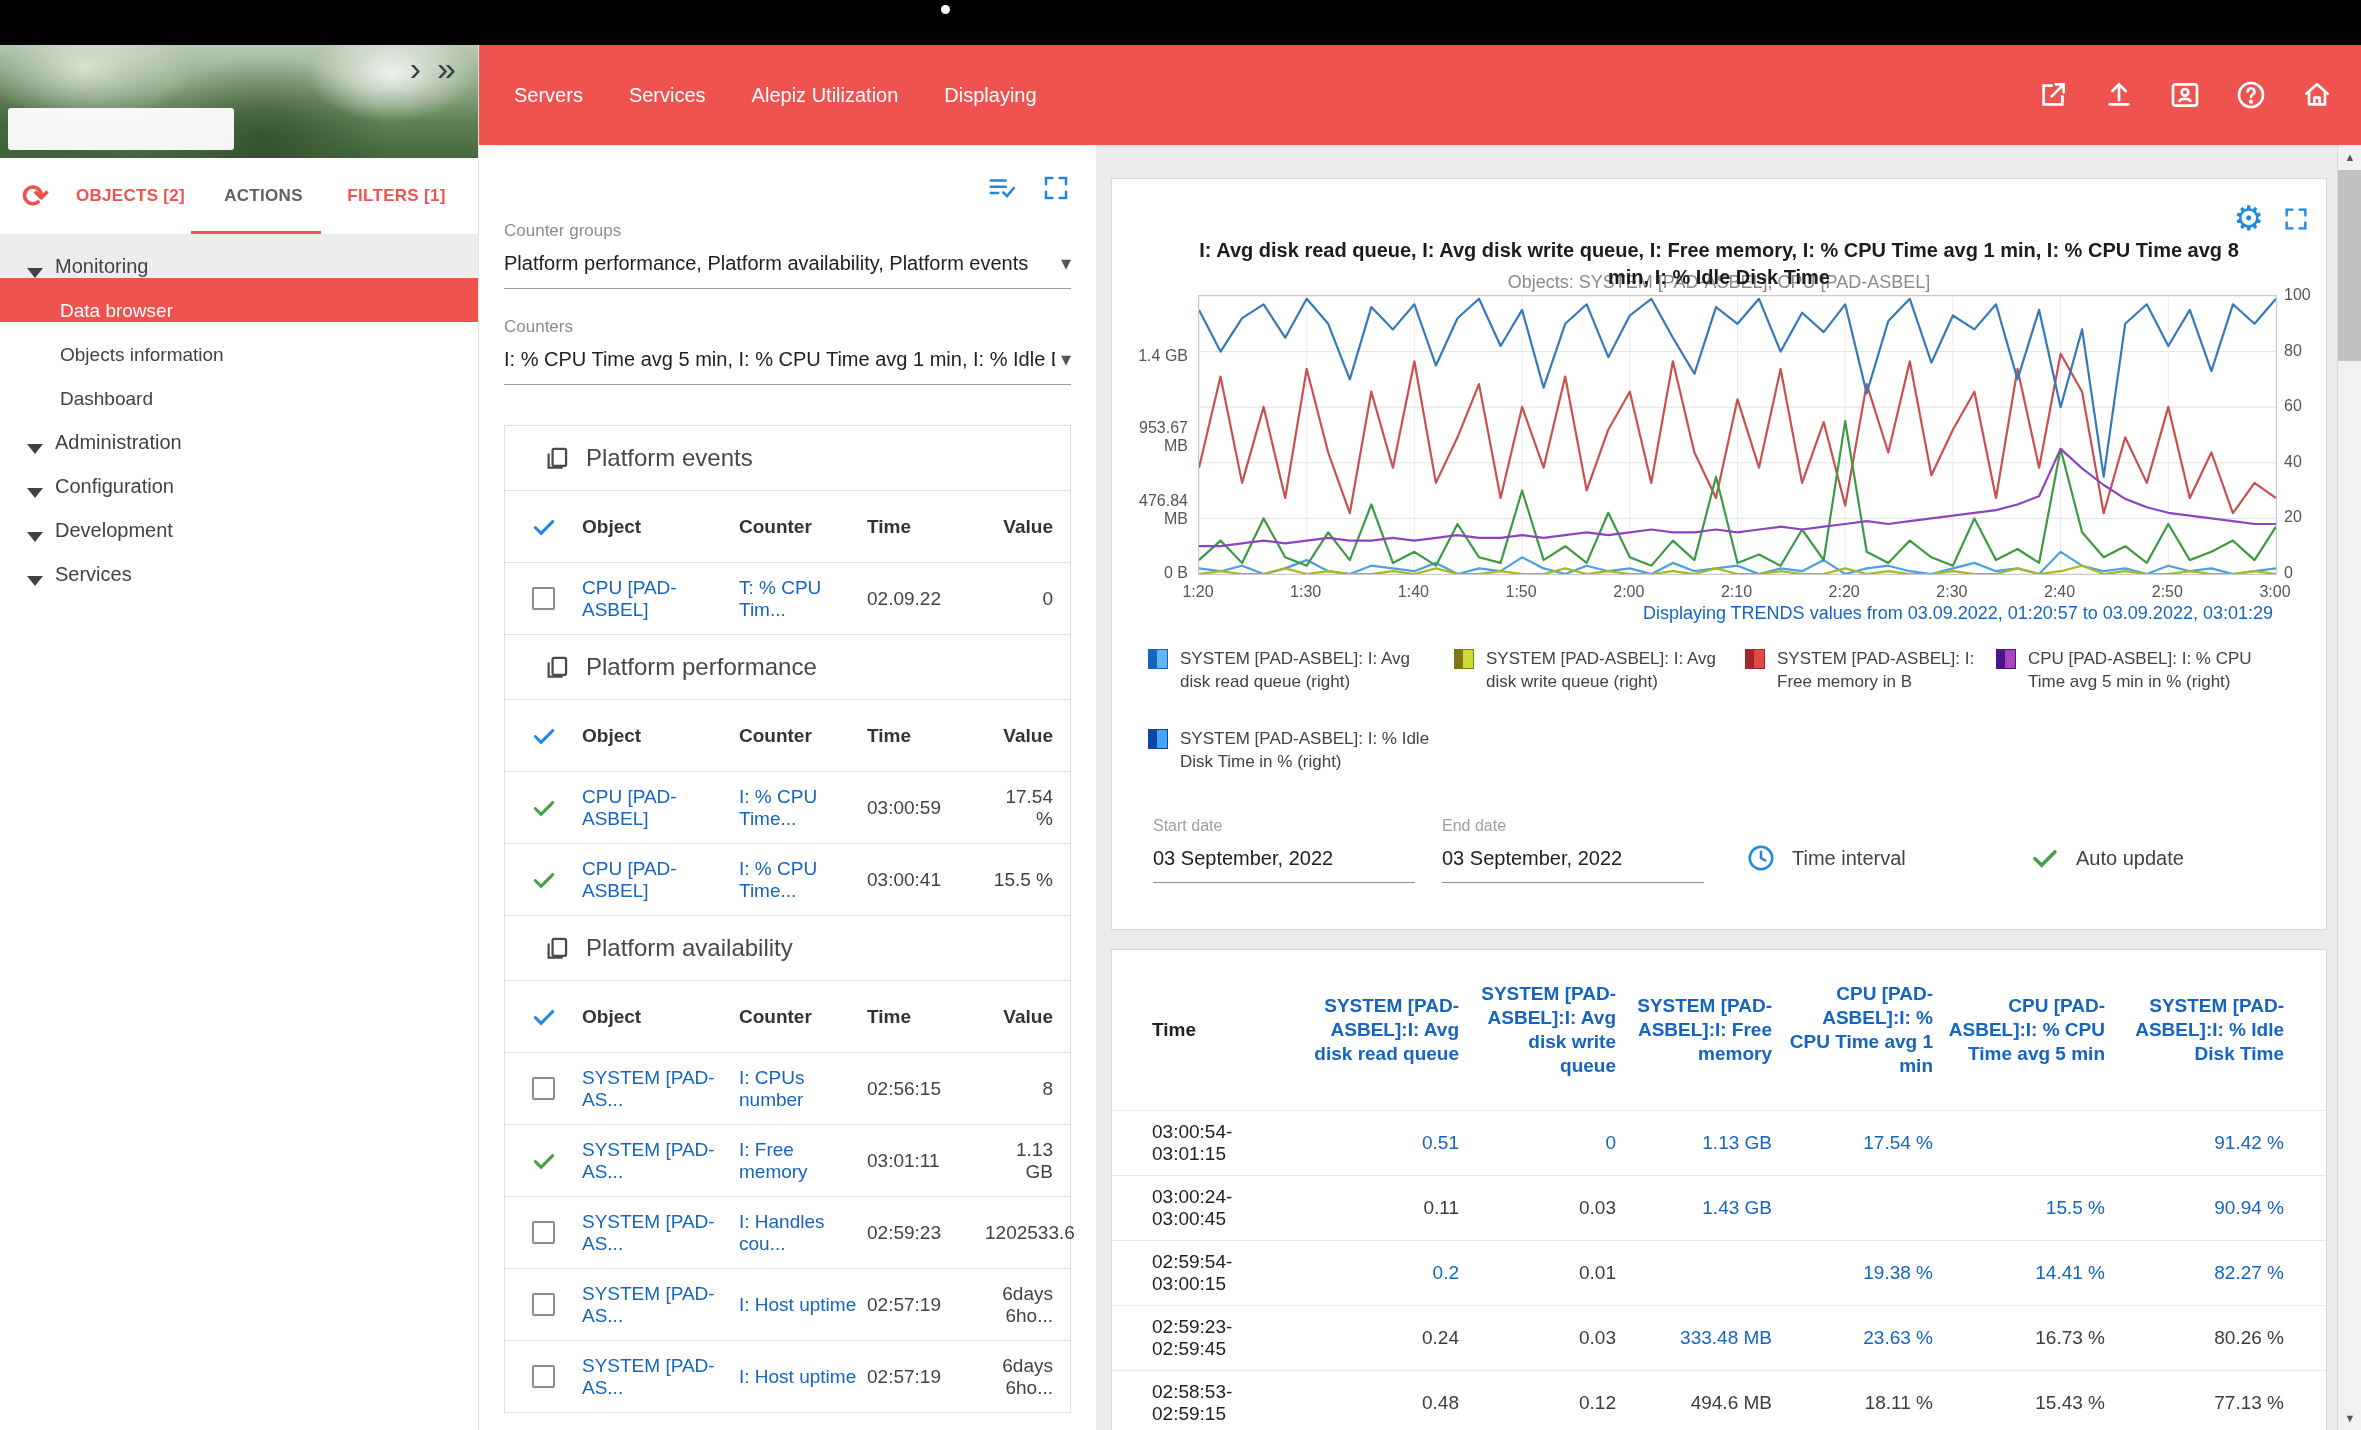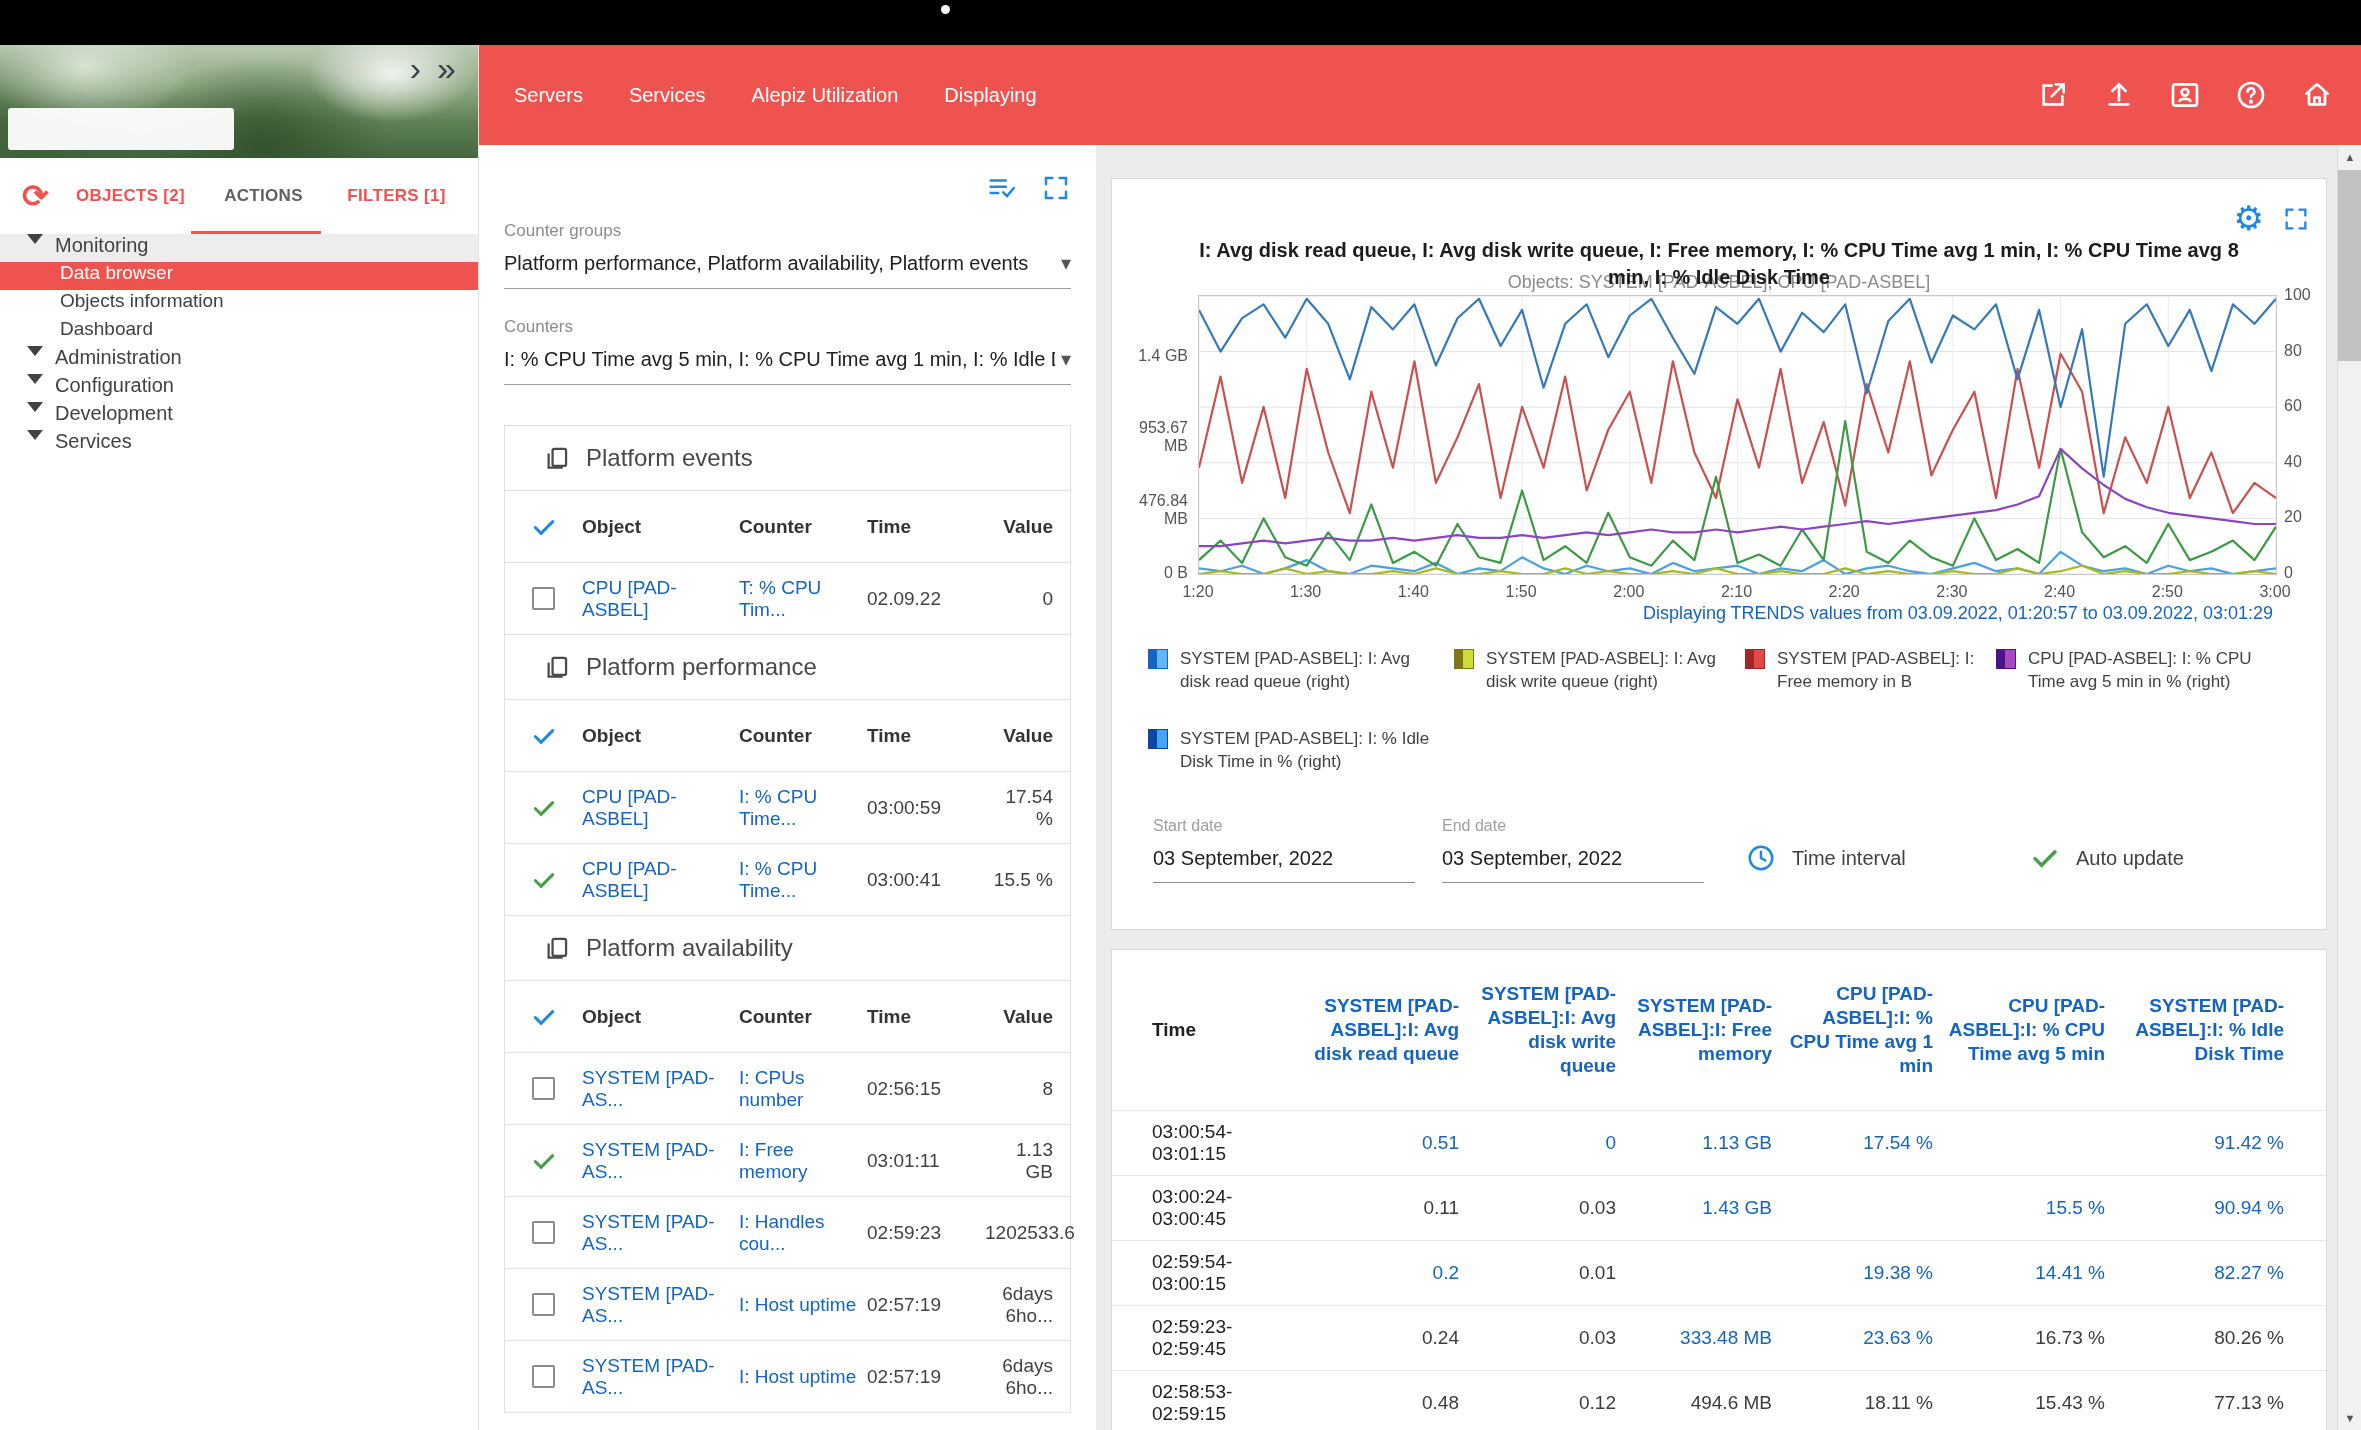--- a/index.html
+++ b/index.html
@@ -34,21 +34,21 @@
 
   .tabsrow{position:relative;height:76px;display:flex;align-items:center;}
   .refresh{position:absolute;left:22px;top:50%;transform:translateY(-50%);color:#ef5350;font-size:32px;font-weight:bold;}
   .tabs{display:flex;margin-left:64px;}
   .tab{width:133px;text-align:center;font-size:17px;font-weight:600;letter-spacing:.3px;}
   .tab.red{color:#ef5350;}
   .tab.dark{color:#616161;}
   .tab-indicator{position:absolute;left:191px;bottom:0;width:130px;height:3px;background:#ef5350;}
 
   .tree{display:block;}
-  .tree-row{height:28px;display:flex;align-items:flex-start;font-size:20px;color:#424242;}
+  .tree-row{height:44px;display:flex;align-items:flex-end;font-size:20px;color:#424242;}
   .tree-row .caret{width:0;height:0;border-left:8px solid transparent;border-right:8px solid transparent;border-top:10px solid #424242;margin:0 12px 0 27px;}
   .tree-row.lvl1{padding-left:60px;font-size:19px;}
   .tree-row.bg-gray{background:#ededed;}
   .tree-row.bg-red{background:#ef5350;color:#fff;}
 
   
   .middle{position:absolute;left:479px;top:145px;width:617px;height:1285px;background:#fff;box-sizing:border-box;padding:0 25px;}
   .mid-icons{display:flex;justify-content:flex-end;gap:24px;padding-top:28px;height:34px;color:#1e88e5;}
   .mid-icons svg{width:30px;height:30px;}
   .field-label{margin-top:14px;font-size:17px;color:#8d8d8d;}

